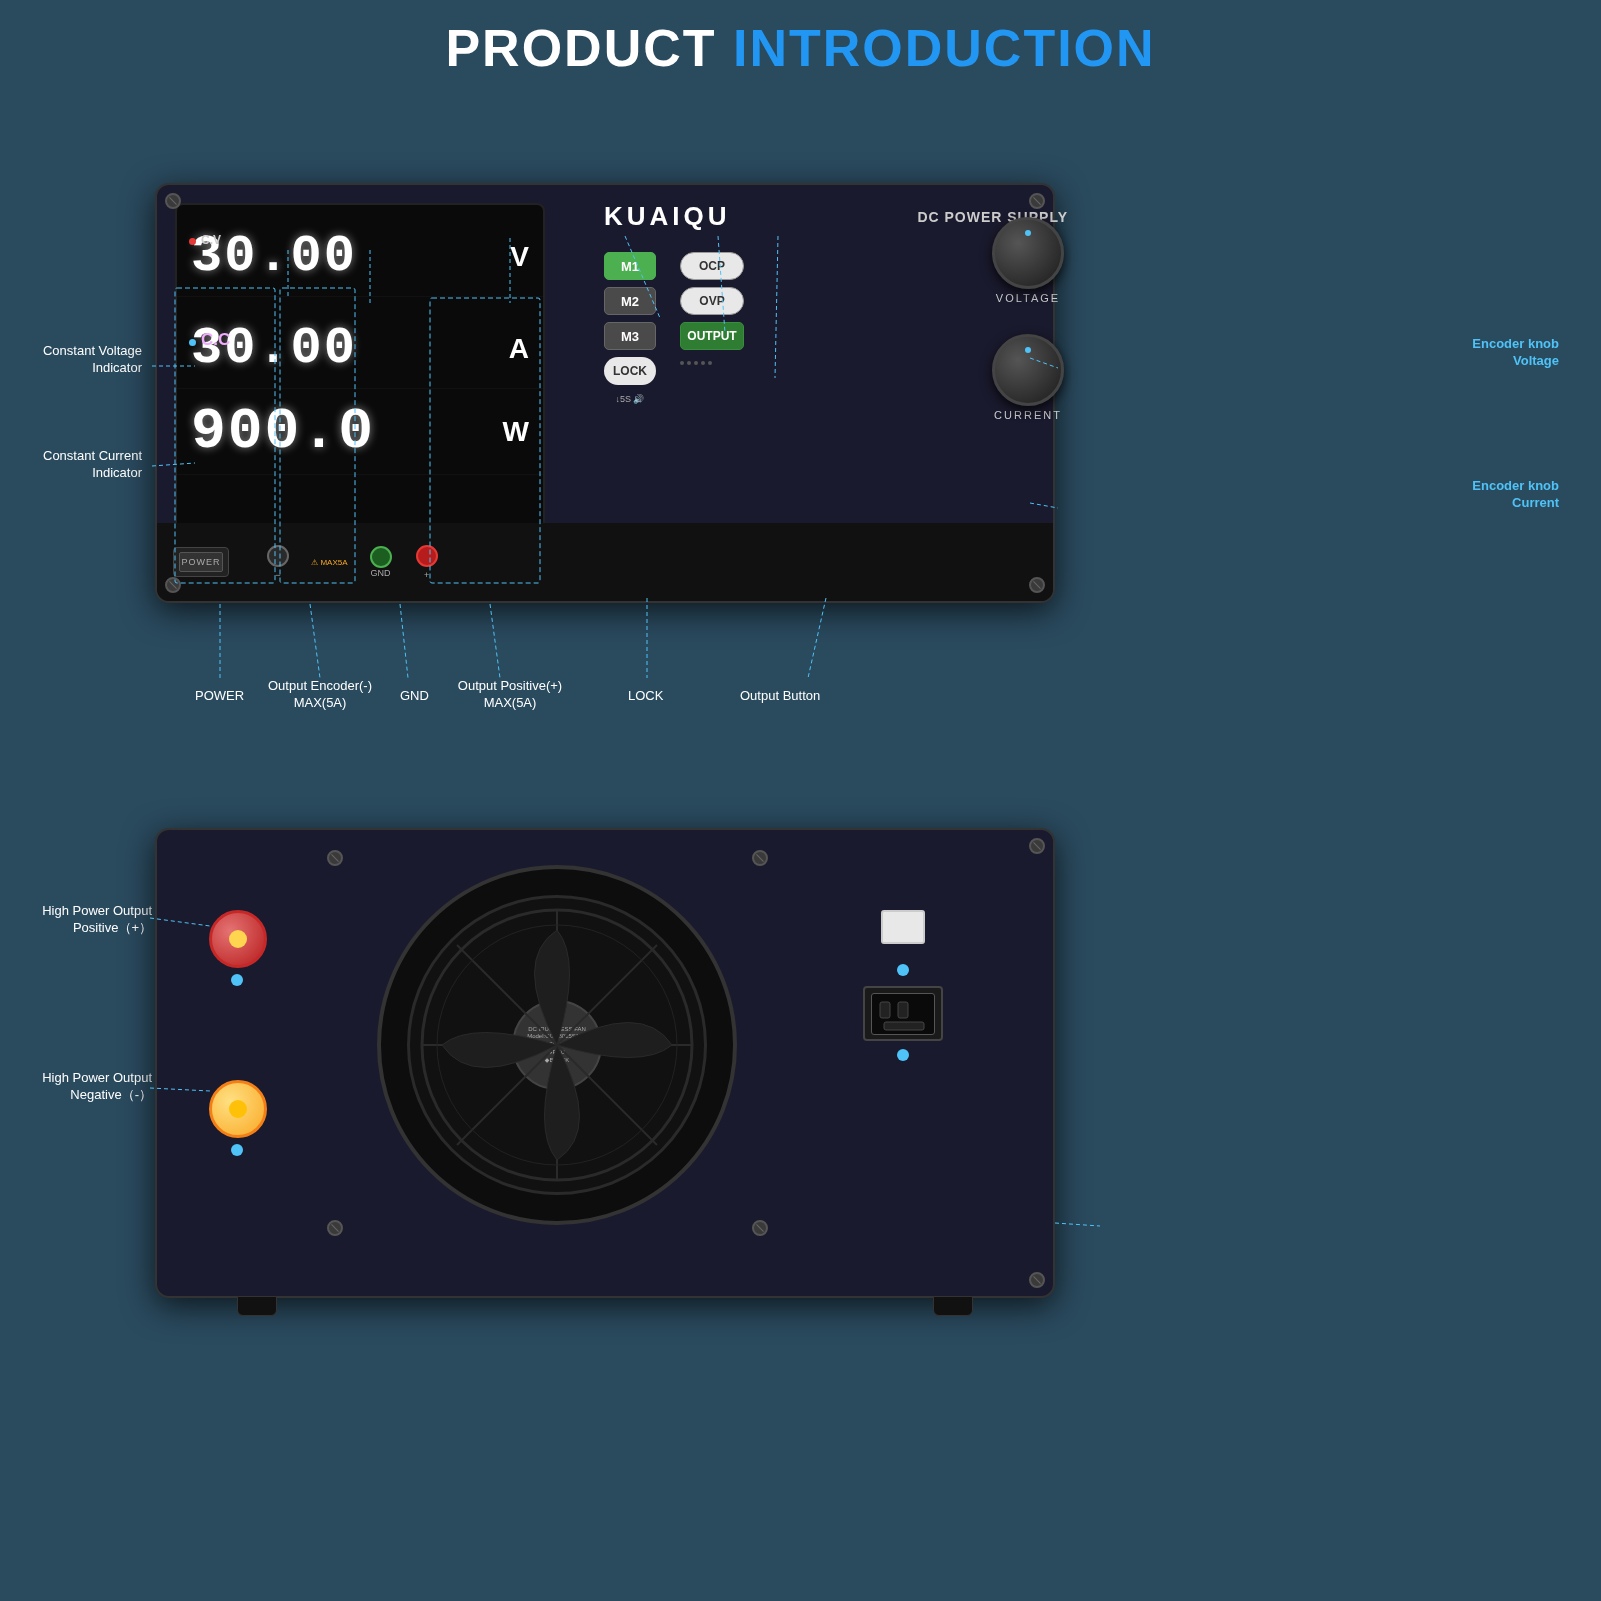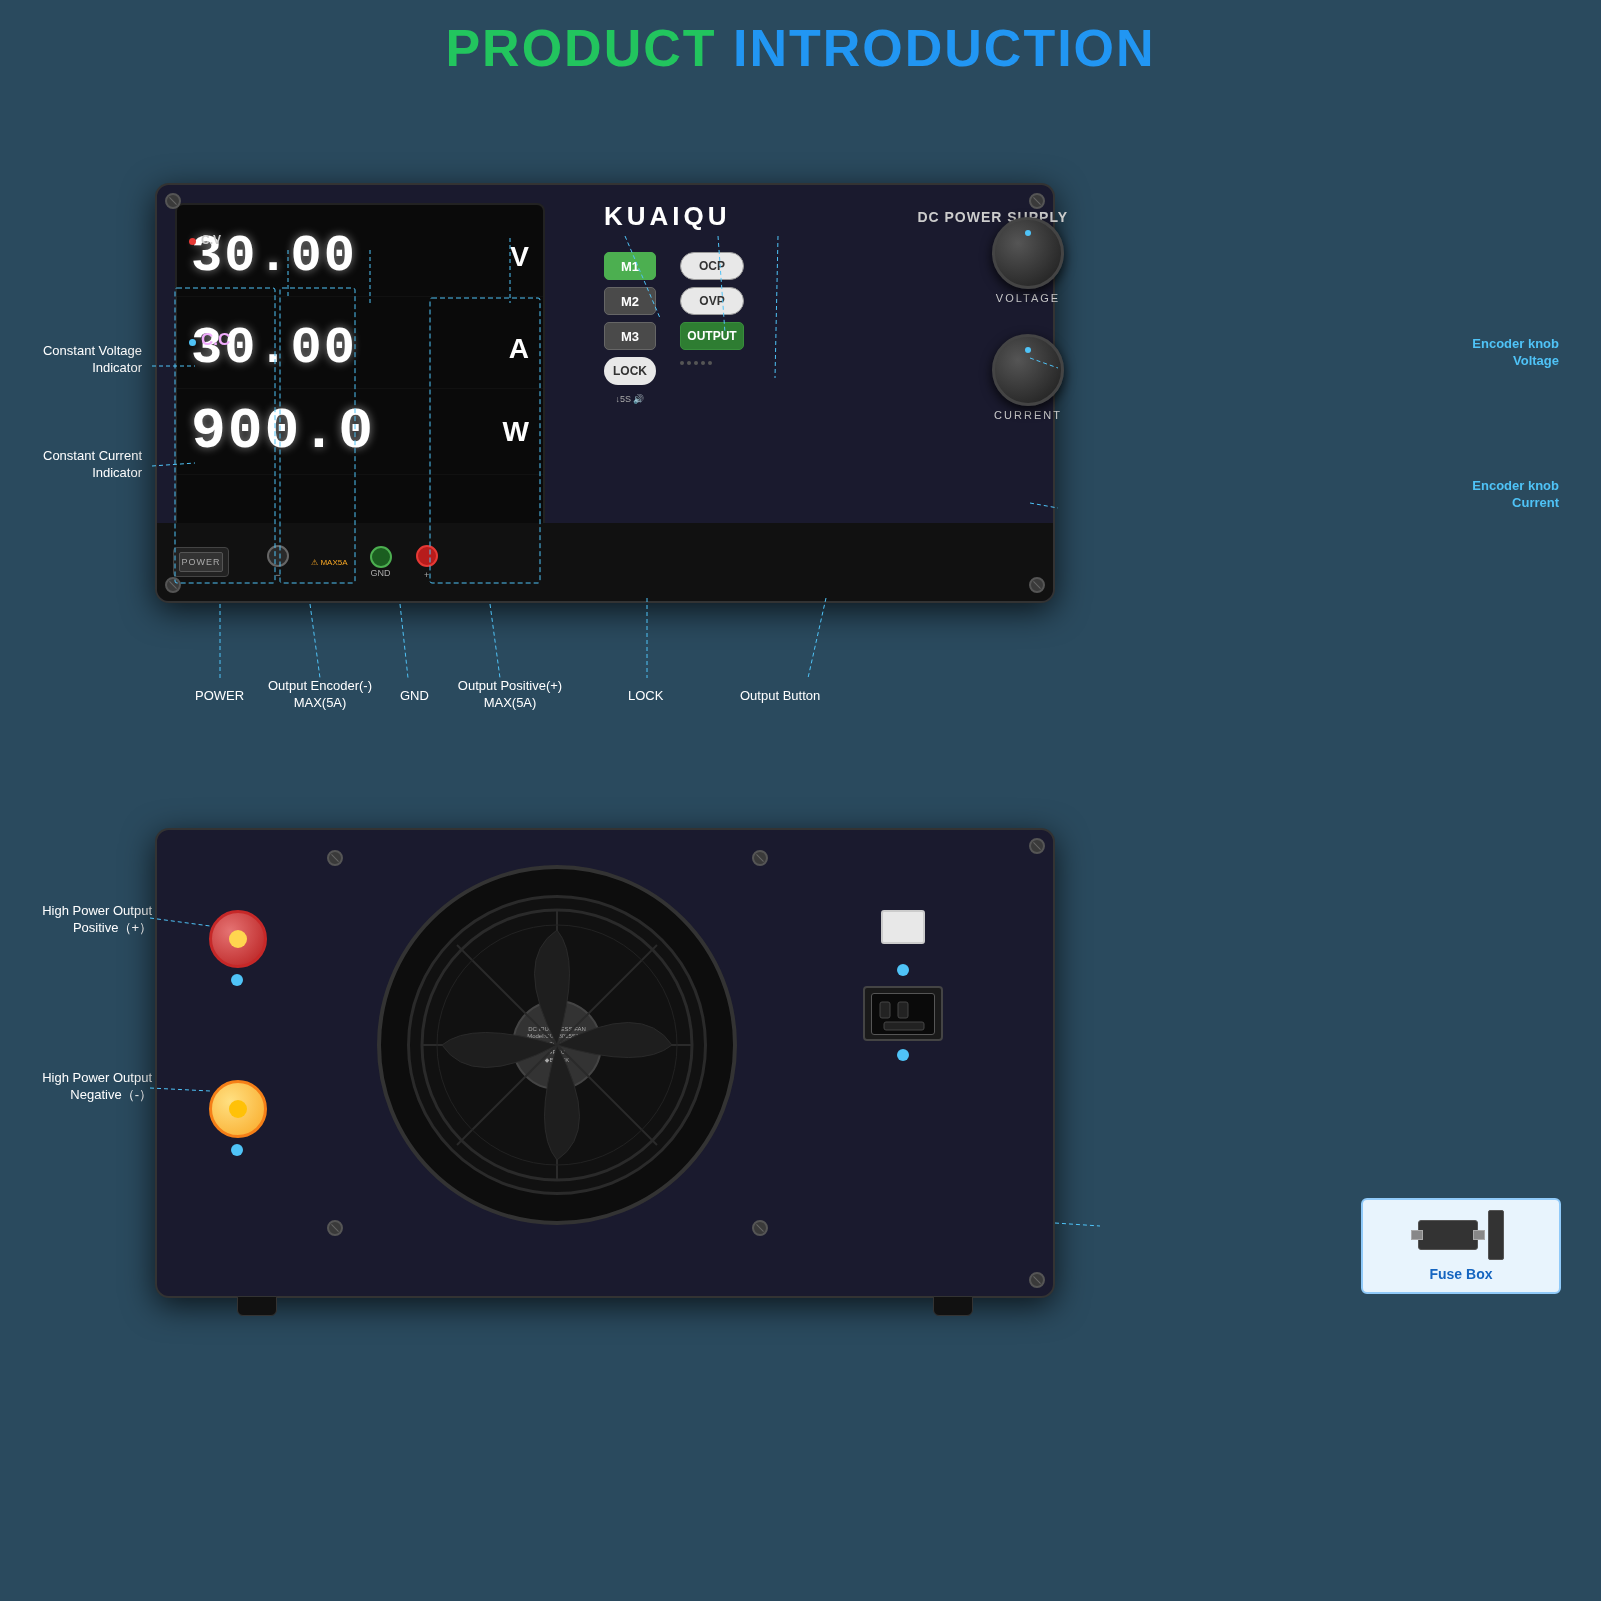--- a/index.html
+++ b/index.html
@@ -13,21 +13,21 @@
     }
 
     
     .title {
       text-align: center;
       padding: 18px 0 10px 0;
       font-size: 52px;
       font-weight: 900;
       letter-spacing: 2px;
     }
-    .title-product { color: #22c55e; }
+    .title-product { color: #ffffff; }
     .title-intro { color: #2196F3; }
 
     
     .top-section {
       position: relative;
       width: 1601px;
       height: 680px;
     }
 
     
@@ -835,31 +835,20 @@
     <div class="screw" style="left:595px;top:20px;"></div>
     <div class="screw" style="left:170px;top:390px;"></div>
     <div class="screw" style="left:595px;top:390px;"></div>
     <div class="screw" style="right:8px;top:8px;"></div>
     <div class="screw" style="right:8px;bottom:8px;"></div>
 
     <div style="position:absolute;bottom:-20px;left:80px;width:40px;height:20px;background:#111;border-radius:0 0 6px 6px;border:1px solid #333;"></div>
     <div style="position:absolute;bottom:-20px;right:80px;width:40px;height:20px;background:#111;border-radius:0 0 6px 6px;border:1px solid #333;"></div>
   </div>
 
-  <div class="fuse-box-diagram">
-    <div class="fuse-img">
-      <div class="fuse-item">
-        <div class="fuse-shape1"></div>
-      </div>
-      <div class="fuse-item">
-        <div class="fuse-shape2"></div>
-      </div>
-    </div>
-    <div class="fuse-box-label">Fuse Box</div>
-  </div>
 
   <svg class="annotations" viewBox="0 0 1601 760" xmlns="http://www.w3.org/2000/svg">
 
     <line x1="150" y1="140" x2="210" y2="148" stroke="#4fc3f7" stroke-width="1" stroke-dasharray="4,3"></line>
 
     <line x1="150" y1="310" x2="210" y2="313" stroke="#4fc3f7" stroke-width="1" stroke-dasharray="4,3"></line>
 
     <line x1="1055" y1="445" x2="1100" y2="448" stroke="#4fc3f7" stroke-width="1" stroke-dasharray="4,3"></line>
   </svg>
 

